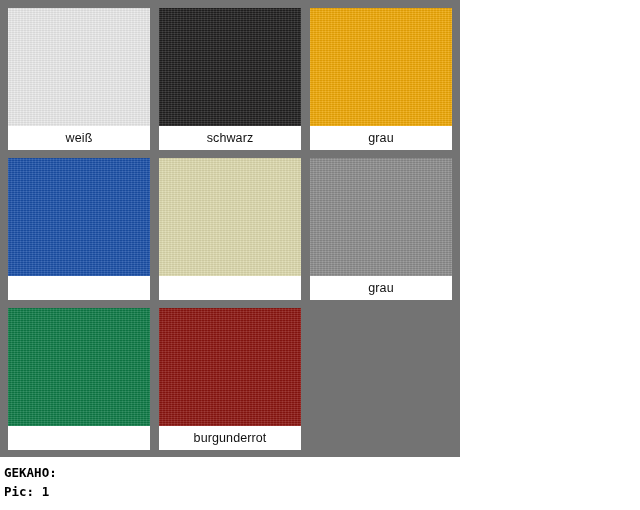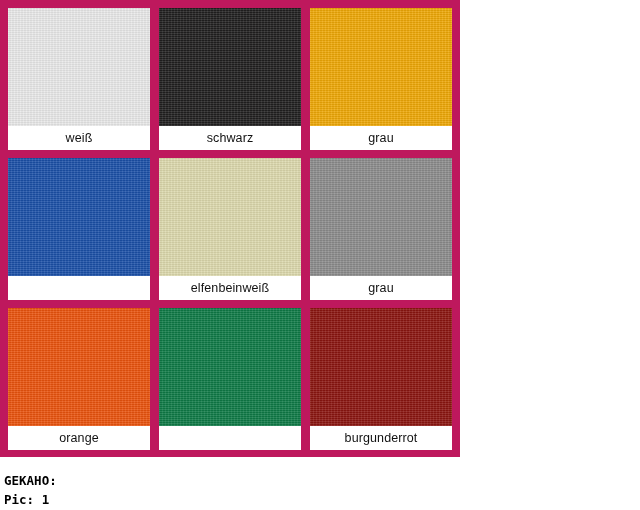--- a/index.html
+++ b/index.html
@@ -15,21 +15,21 @@
     position: relative;
   }
 
   
   #swatch-panel {
     position: absolute;
     left: 0;
     top: 0;
     width: 460px;
     height: 457px;
-    background: #be185d;
+    background: #737373;
     box-sizing: border-box;
   }
 
   #swatch-grid {
     position: absolute;
     left: 8px;
     top: 8px;
     width: 444px;
     display: grid;
     grid-template-columns: repeat(3, 142px);
@@ -87,21 +87,21 @@
   }
 
   
   #caption-block {
     position: absolute;
     left: 0;
     top: 457px;
     width: 640px;
     height: 53px;
     background: #ffffff;
-    padding: 14px 0 0 4px;
+    padding: 6px 0 0 4px;
     box-sizing: border-box;
   }
   .caption-line {
     font-family: "DejaVu Sans Mono", "Liberation Mono", monospace;
     font-weight: bold;
     font-size: 12.5px;
     color: #000000;
     line-height: 19px;
     white-space: pre;
   }
@@ -126,32 +126,27 @@
       <div class="swatch-color" style="background-color:#eea806;"></div>
       <div class="swatch-label">grau</div>
     </div>
 
     <div class="swatch-tile">
       <div class="swatch-color" style="background-color:#1b50a8;"></div>
     </div>
 
     <div class="swatch-tile">
       <div class="swatch-color" style="background-color:#ddd9ad;"></div>
-      <div class="swatch-label">elfenbeinweiß</div>
     </div>
 
     <div class="swatch-tile">
       <div class="swatch-color" style="background-color:#8c8c8c;"></div>
       <div class="swatch-label">grau</div>
     </div>
 
-    <div class="swatch-tile">
-      <div class="swatch-color" style="background-color:#ea530d;"></div>
-      <div class="swatch-label">orange</div>
-    </div>
 
     <div class="swatch-tile">
       <div class="swatch-color" style="background-color:#0e7a46;"></div>
     </div>
 
     <div class="swatch-tile">
       <div class="swatch-color" style="background-color:#8b1510;"></div>
       <div class="swatch-label">burgunderrot</div>
     </div>
 

